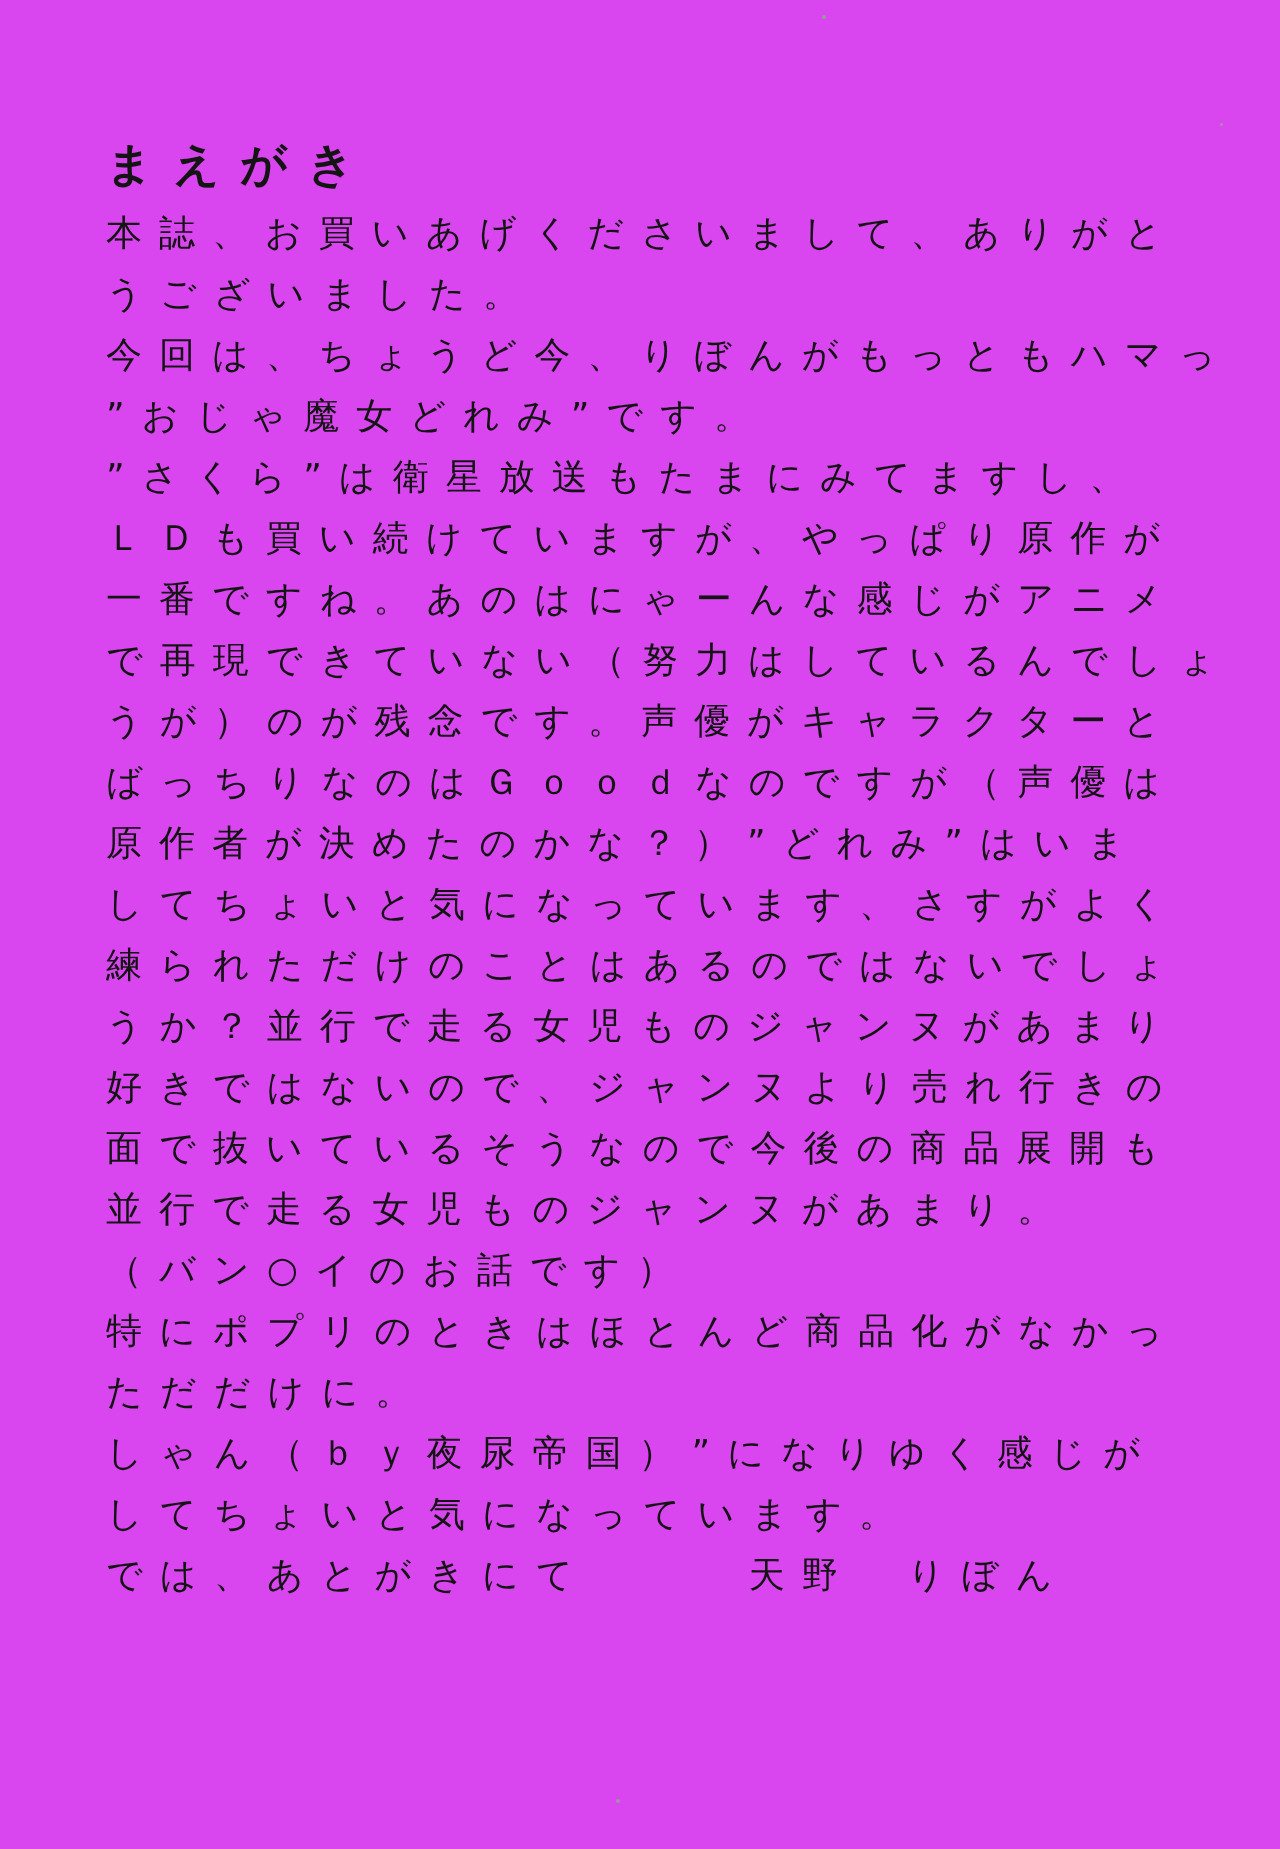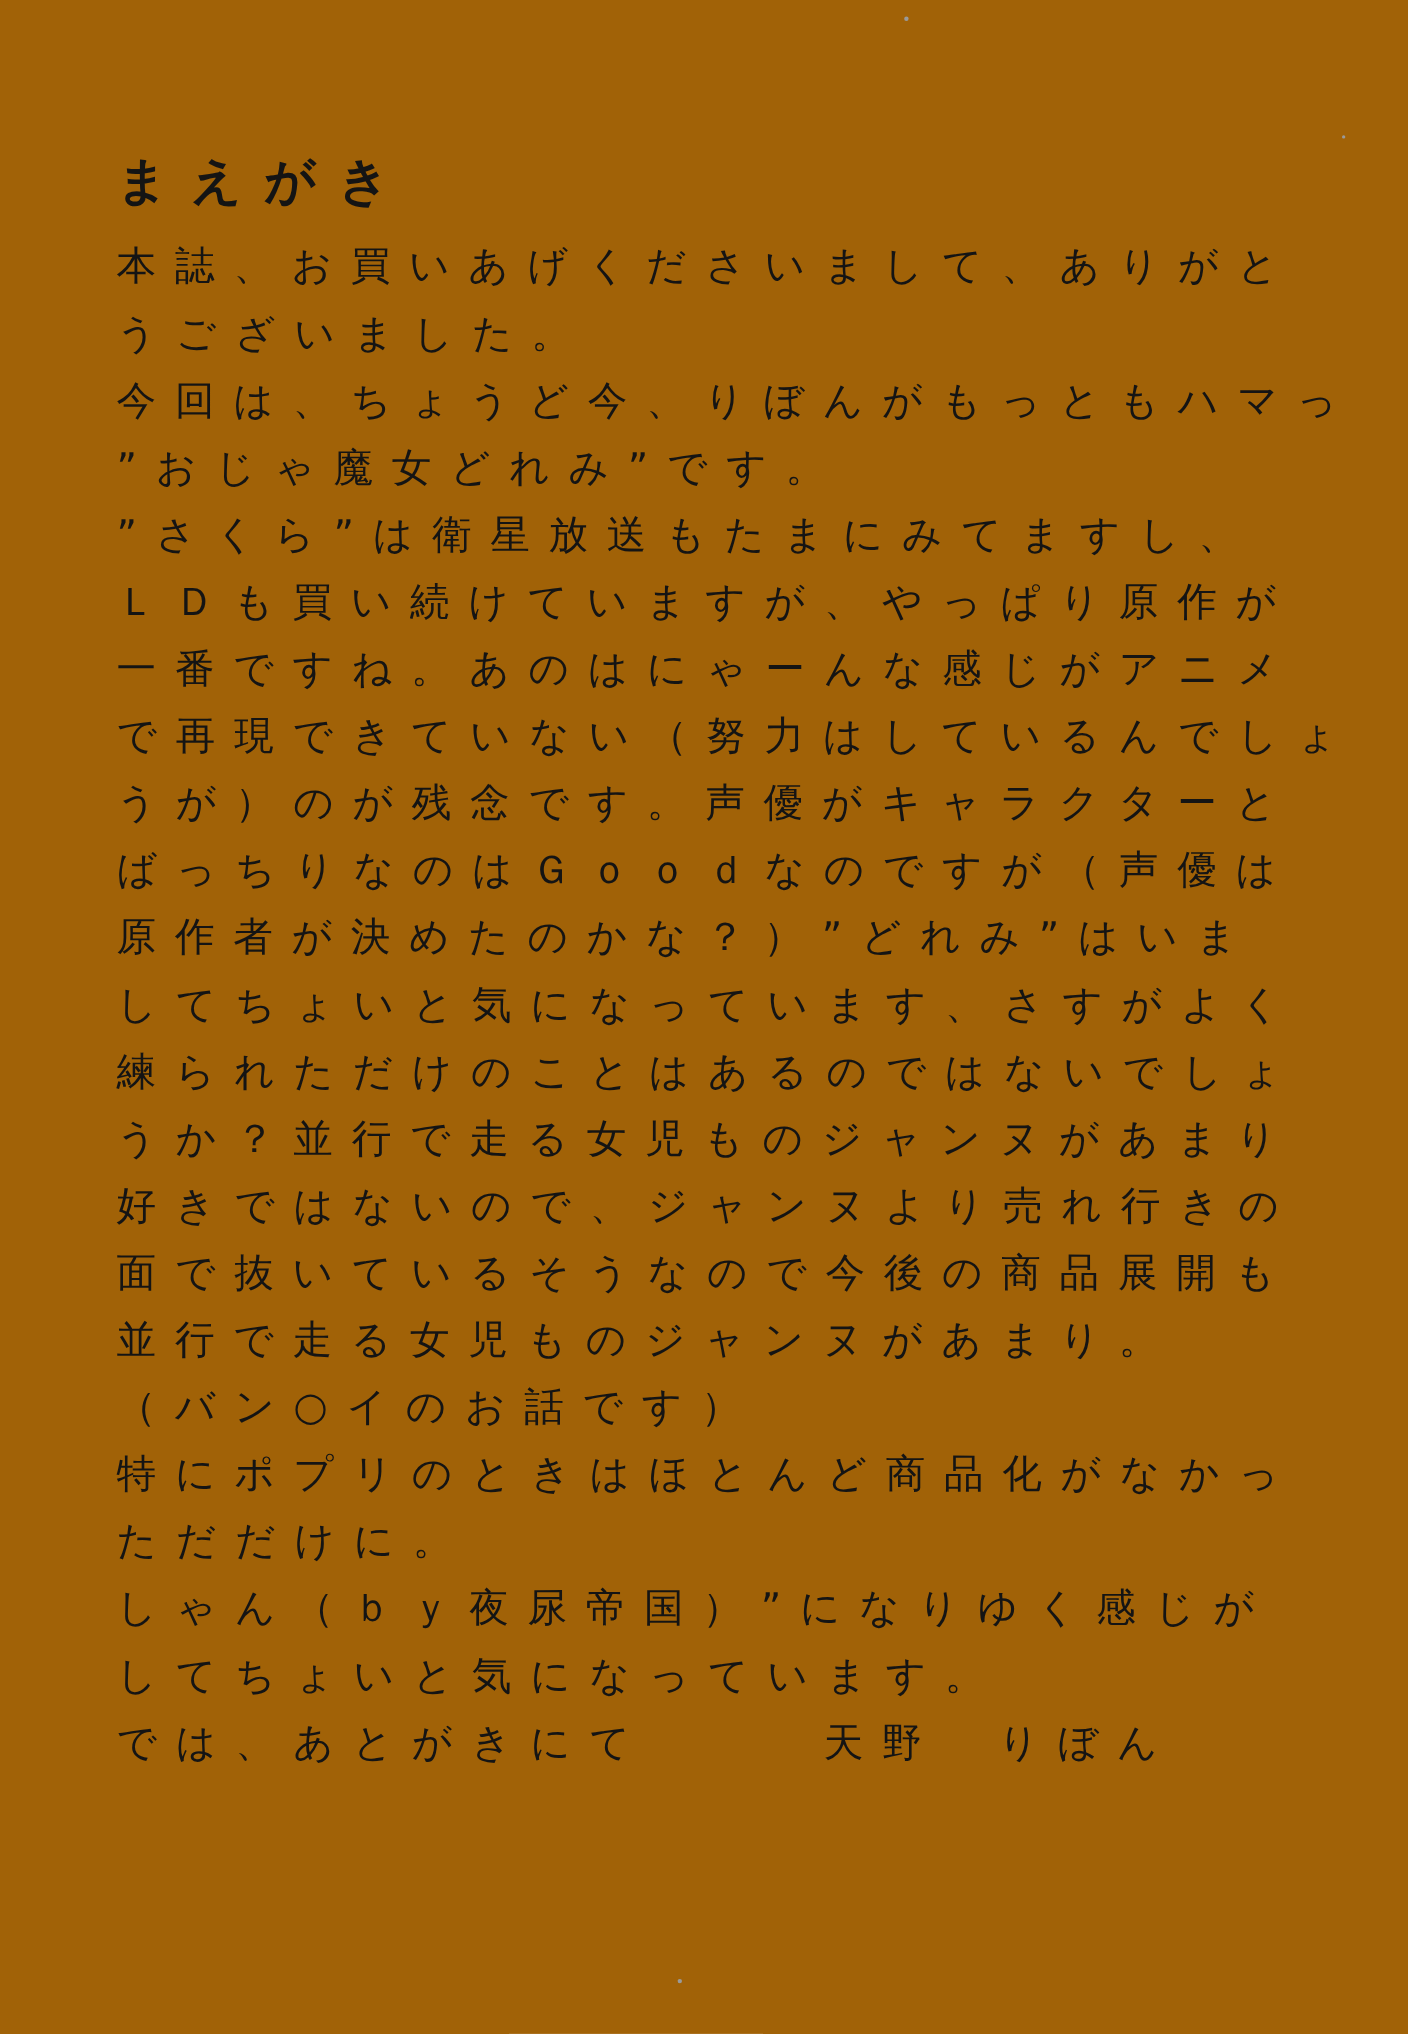--- a/index.html
+++ b/index.html
@@ -4,39 +4,39 @@
 <style>
   html, body {
     margin: 0;
     padding: 0;
     background: #ffffff;
   }
   .page {
     position: relative;
     width: 1280px;
     height: 1849px;
-    background: #a16207;
+    background: #d946ef;
     color: #141414;
     font-family: "DejaVu Sans", sans-serif;
     overflow: hidden;
   }
   .page-title {
     position: absolute;
     left: 106px;
     top: 110px;
     font-size: 46px;
     font-weight: bold;
     letter-spacing: 20px;
     line-height: 1;
     white-space: pre;
   }
   .body-text {
     position: absolute;
     left: 106px;
-    top: 212px;
+    top: 202px;
     width: 1130px;
   }
   .text-line {
     height: 61px;
     line-height: 61px;
     font-size: 36px;
     letter-spacing: 17px;
     white-space: pre;
     font-weight: 500;
   }

